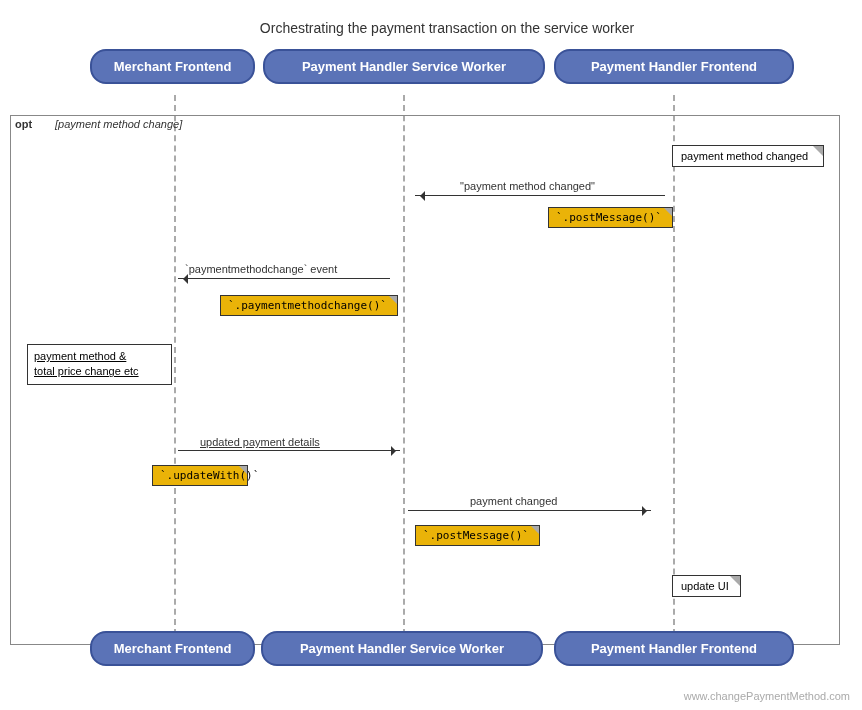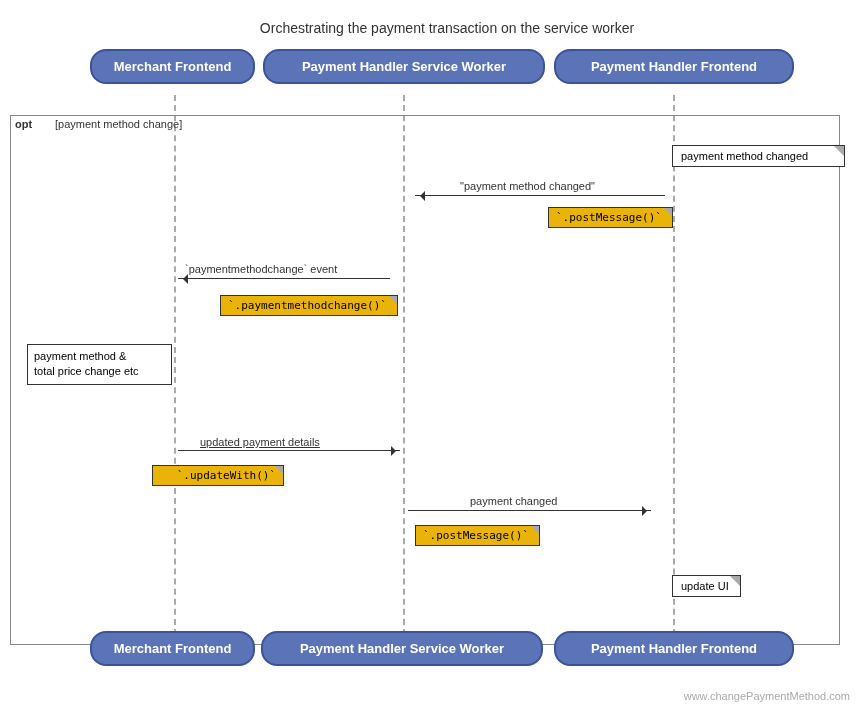--- a/index.html
+++ b/index.html
@@ -152,23 +152,23 @@
   </div>
 
   <div class="lifeline-line" style="left:174px; top:95px; height:540px;"></div>
 
   <div class="lifeline-line" style="left:403px; top:95px; height:540px;"></div>
 
   <div class="lifeline-line" style="left:673px; top:95px; height:540px;"></div>
 
   <div class="opt-frame" style="left:10px; top:115px; width:830px; height:530px;"></div>
   <div class="opt-label" style="left:15px; top:118px;">opt</div>
-  <div class="opt-condition" style="left:55px; top:118px; ">[payment method change]</div>
-
-  <div class="note-box folded" style="left:672px; top:145px; width:173px;">
+  <div class="opt-condition" style="left:55px; top:118px; font-style:italic;">[payment method change]</div>
+
+  <div class="note-box folded" style="left:672px; top:145px; width:152px;">
     <span>payment method changed</span>
   </div>
 
   <div style="position:absolute; left:415px; top:195px; width:250px; height:1px; background:#333;">
     <div style="position:absolute; left:0; top:-4px; border:5px solid transparent; border-right-color:#333;"></div>
   </div>
   <div class="arrow-label" style="left:460px; top:180px;">"payment method changed"</div>
 
   <div class="method-box folded" style="left:548px; top:207px; width:125px;">
     <span>`.postMessage()`</span>
@@ -176,30 +176,30 @@
 
   <div style="position:absolute; left:178px; top:278px; width:212px; height:1px; background:#333;">
     <div style="position:absolute; left:0; top:-4px; border:5px solid transparent; border-right-color:#333;"></div>
   </div>
   <div class="arrow-label" style="left:185px; top:263px;">`paymentmethodchange` event</div>
 
   <div class="method-box folded" style="left:220px; top:295px; width:178px;">
     <span>`.paymentmethodchange()`</span>
   </div>
 
-  <div class="side-note" style="left:27px; top:344px; width:145px;">
+  <div class="side-note" style="left:27px; top:344px; width:145px;text-decoration:underline;">
     <span>payment method &amp;<br>total price change etc</span>
   </div>
 
   <div style="position:absolute; left:178px; top:450px; width:222px; height:1px; background:#333;">
     <div style="position:absolute; right:-1px; top:-4px; border:5px solid transparent; border-left-color:#333;"></div>
   </div>
   <div class="arrow-label" style="left:200px; top:436px;text-decoration:underline;">updated payment details</div>
 
-  <div class="method-box folded" style="left:152px; top:465px; width:132px;text-align:right;">
+  <div class="method-box folded" style="left:152px; top:465px; width:96px;text-align:right;">
     <span>`.updateWith()`</span>
   </div>
 
   <div style="position:absolute; left:408px; top:510px; width:243px; height:1px; background:#333;">
     <div style="position:absolute; right:-1px; top:-4px; border:5px solid transparent; border-left-color:#333;"></div>
   </div>
   <div class="arrow-label" style="left:470px; top:495px;">payment changed</div>
 
   <div class="method-box folded" style="left:415px; top:525px; width:125px;">
     <span>`.postMessage()`</span>

